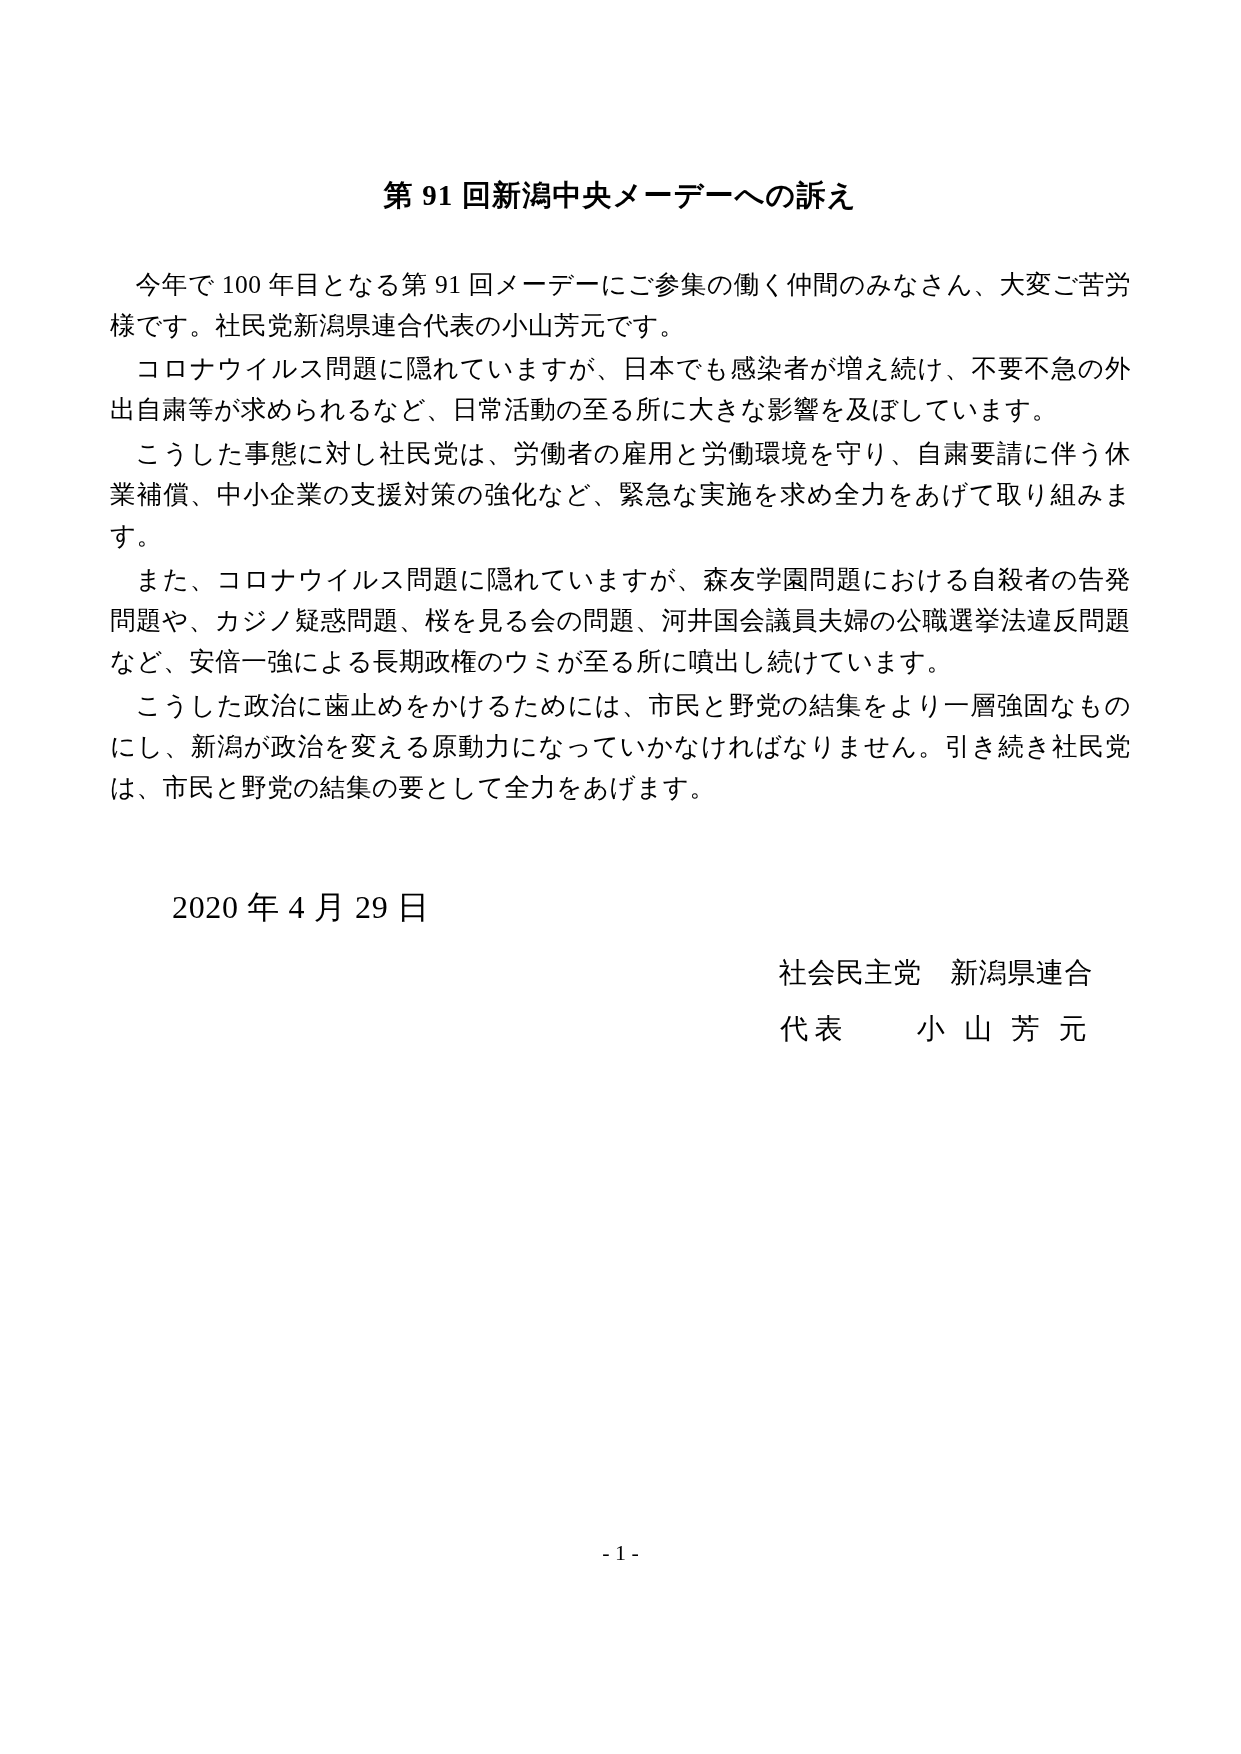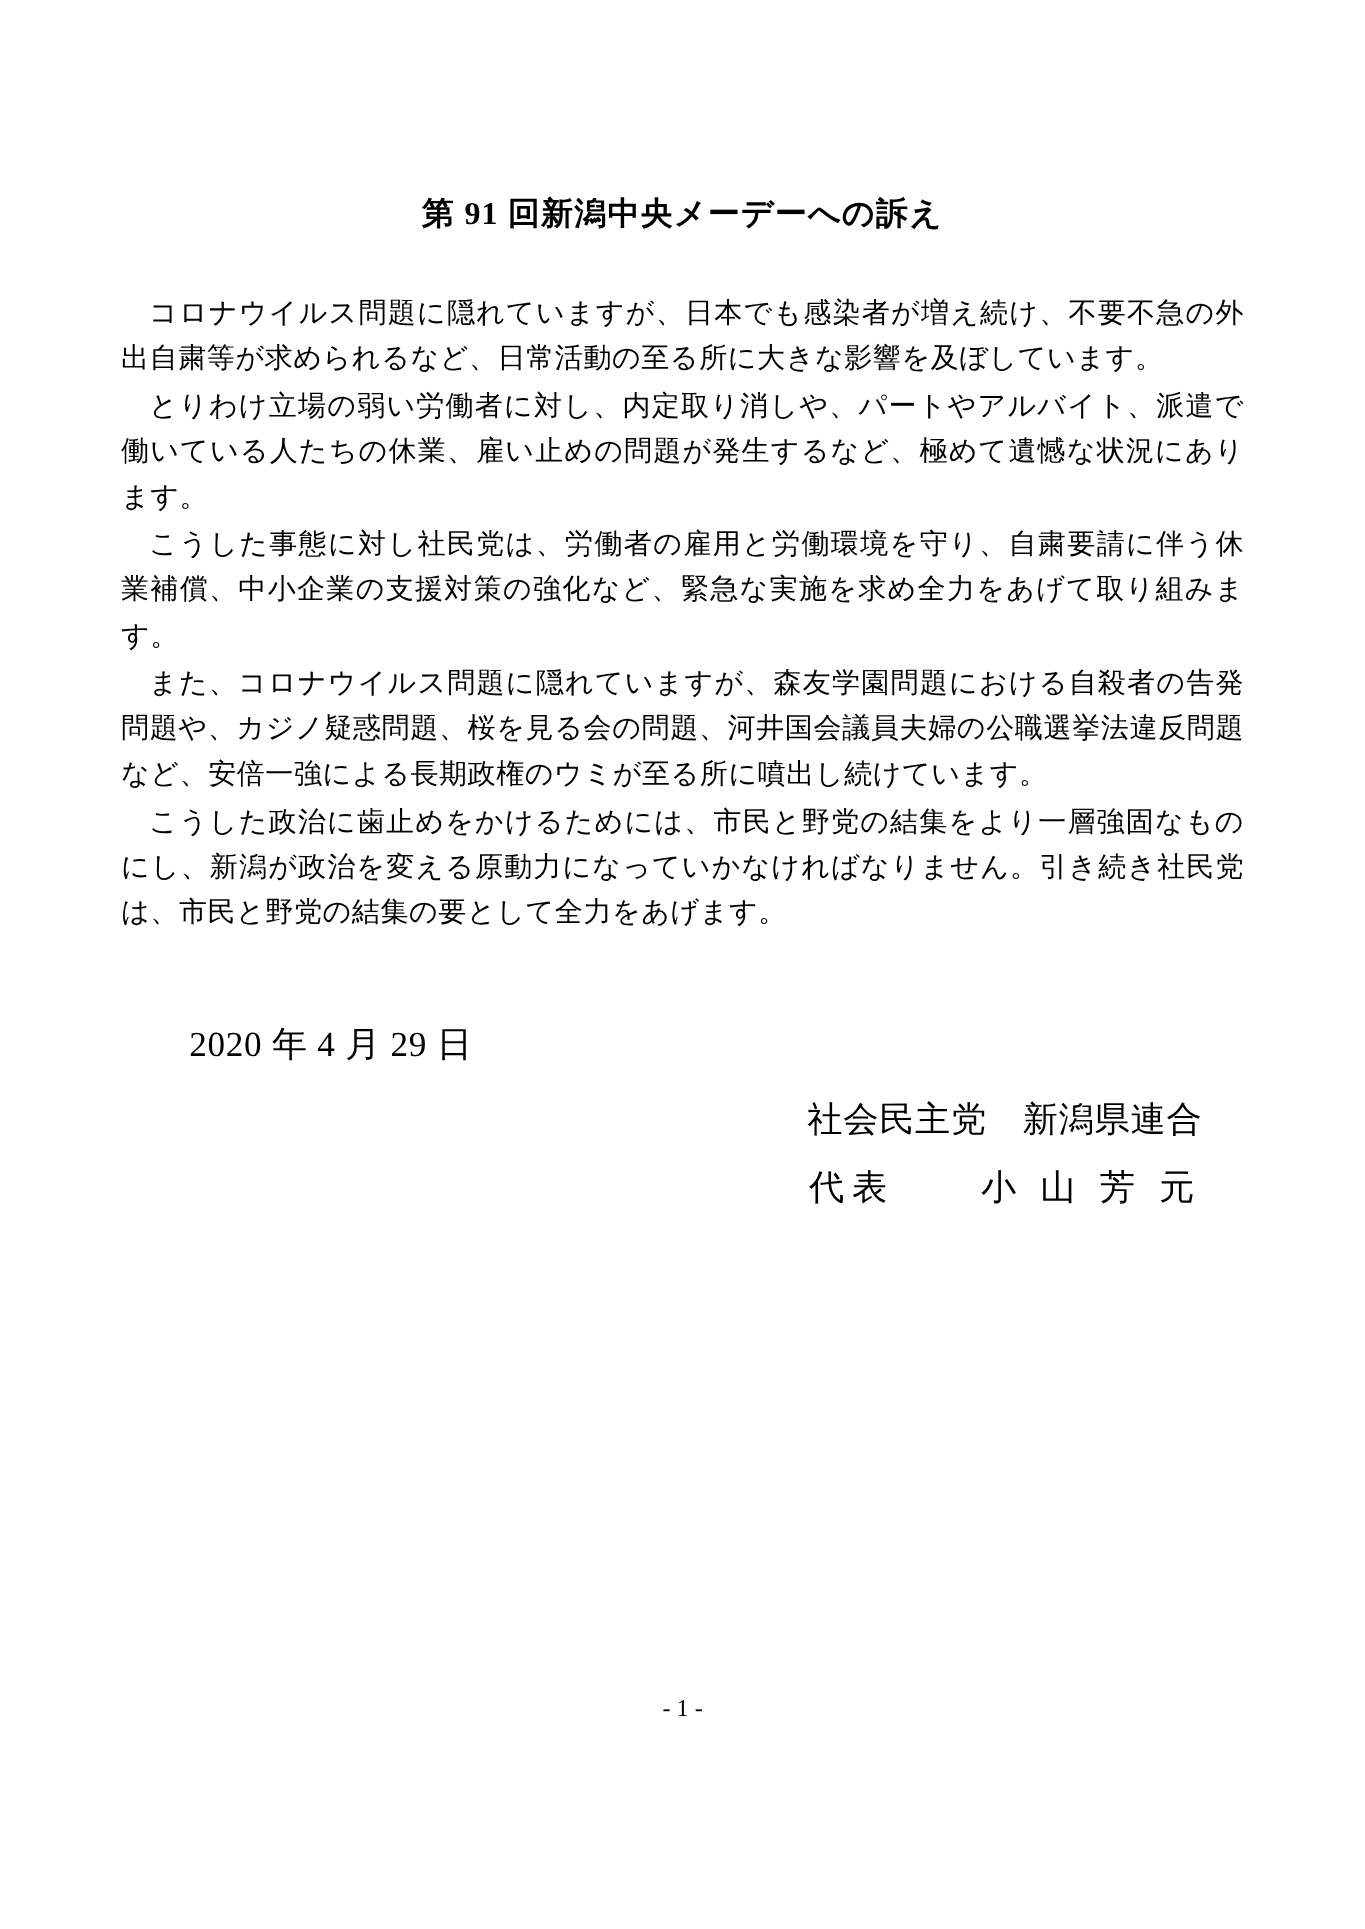--- a/index.html
+++ b/index.html
@@ -41,21 +41,21 @@
   }
   .date-line {
     margin-top: 78px;
     margin-left: 62px;
     font-size: 32px;
     letter-spacing: 0.02em;
   }
   .signature {
     margin-top: 24px;
     text-align: right;
-    font-size: 32px;
+    font-size: 28px;
     letter-spacing: 0.02em;
     padding-right: 38px;
   }
   .signature .sig-line {
     margin-bottom: 18px;
   }
   .signature .sig-line.rep {
     letter-spacing: 0.22em;
     padding-right: 0px;
   }
@@ -69,22 +69,22 @@
   }
 </style>
 </head>
 <body>
 
 <div class="page">
 
   <h1 class="doc-title">第 91 回新潟中央メーデーへの訴え</h1>
 
   <div class="body-text">
+    <p>今年で 100 年目となる第 91 回メーデーにご参集の働く仲間のみなさん、大変ご苦労様です。社民党新潟県連合代表の小山芳元です。</p>
     <p>コロナウイルス問題に隠れていますが、日本でも感染者が増え続け、不要不急の外出自粛等が求められるなど、日常活動の至る所に大きな影響を及ぼしています。</p>
-    <p>とりわけ立場の弱い労働者に対し、内定取り消しや、パートやアルバイト、派遣で働いている人たちの休業、雇い止めの問題が発生するなど、極めて遺憾な状況にあります。</p>
     <p>こうした事態に対し社民党は、労働者の雇用と労働環境を守り、自粛要請に伴う休業補償、中小企業の支援対策の強化など、緊急な実施を求め全力をあげて取り組みます。</p>
     <p>また、コロナウイルス問題に隠れていますが、森友学園問題における自殺者の告発問題や、カジノ疑惑問題、桜を見る会の問題、河井国会議員夫婦の公職選挙法違反問題など、安倍一強による長期政権のウミが至る所に噴出し続けています。</p>
     <p>こうした政治に歯止めをかけるためには、市民と野党の結集をより一層強固なものにし、新潟が政治を変える原動力になっていかなければなりません。引き続き社民党は、市民と野党の結集の要として全力をあげます。</p>
   </div>
 
   <div class="date-line">2020 年 4 月 29 日</div>
 
   <div class="signature">
     <div class="sig-line">社会民主党　新潟県連合</div>
     <div class="sig-line rep">代表　　小 山 芳 元</div>

